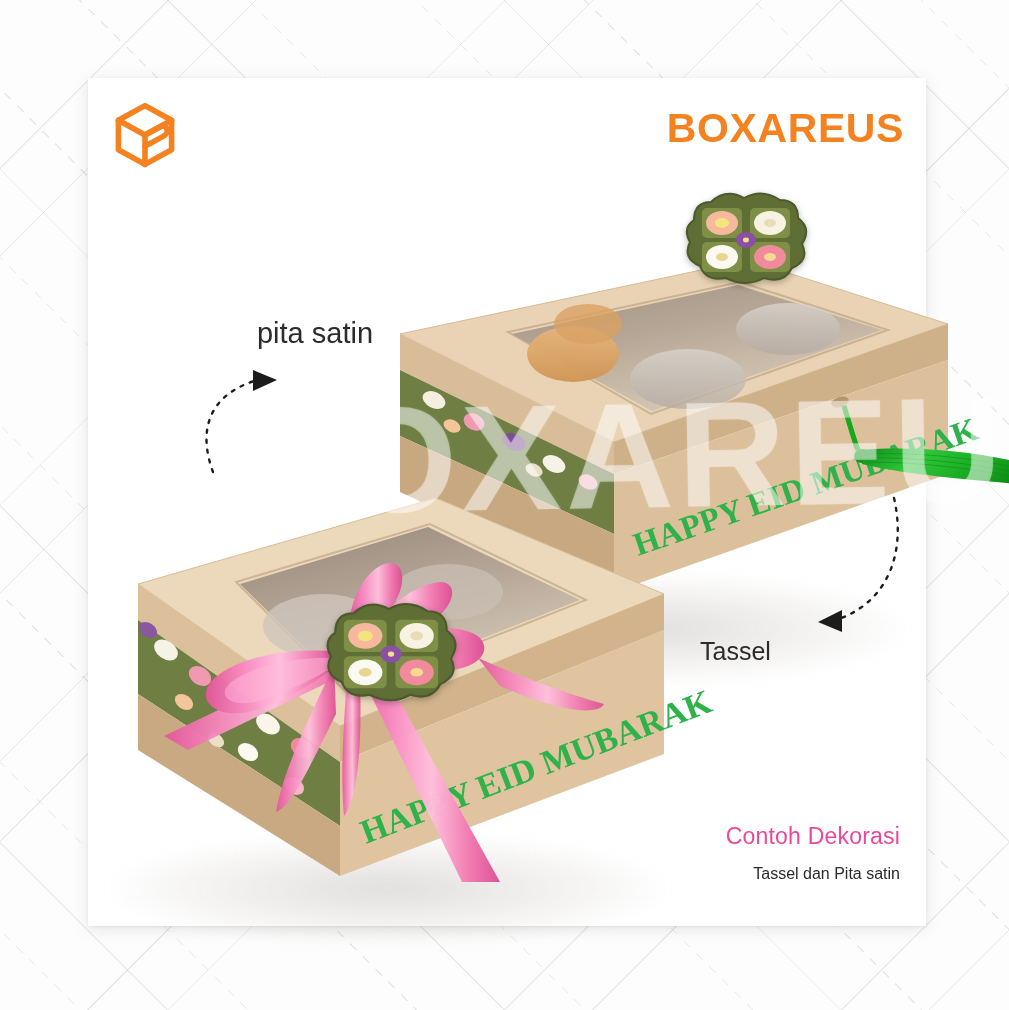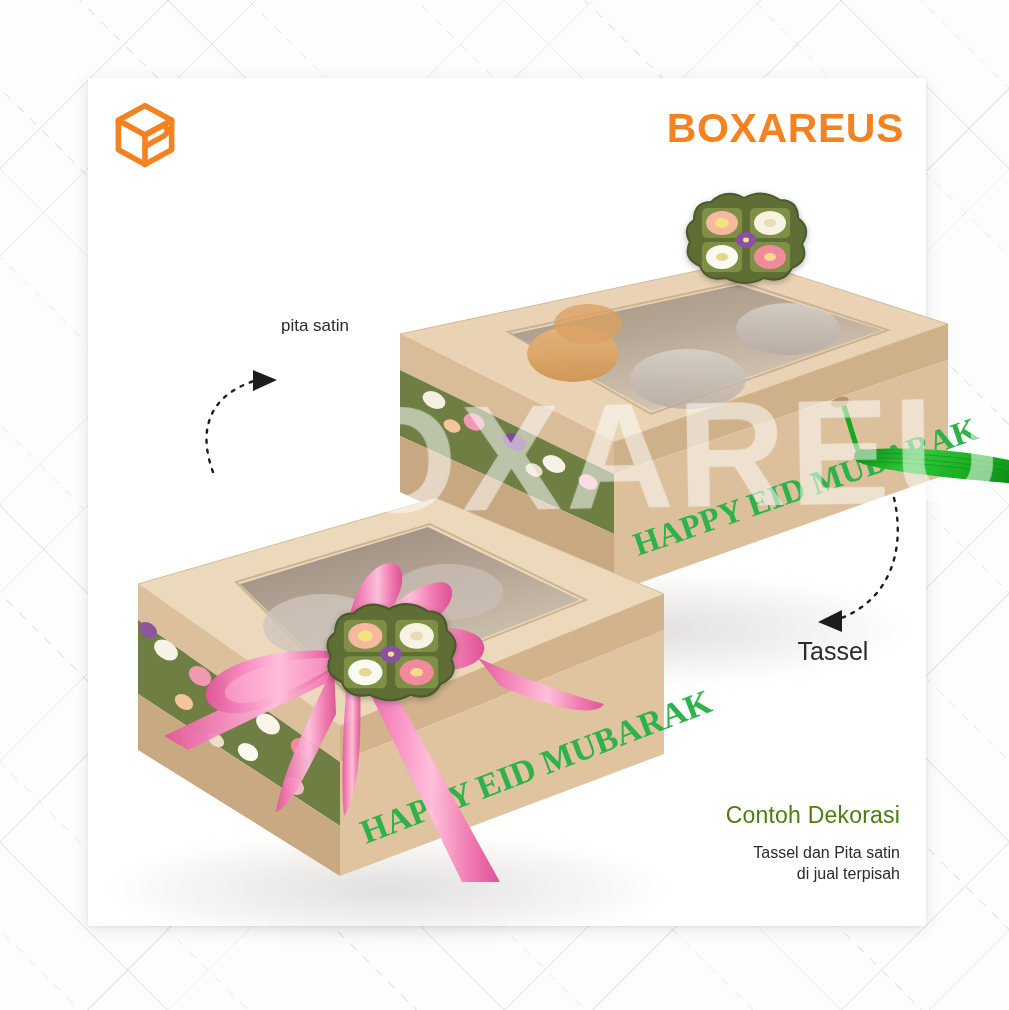--- a/index.html
+++ b/index.html
@@ -55,26 +55,26 @@
     font-size: 41px; font-weight: 700; letter-spacing: 0.6px;
     color: #f58220; font-family: "Liberation Sans", sans-serif;
     white-space: nowrap;
   }
 
   
   .anno {
     position: absolute; color: #2b2b2b; line-height: 1.22;
     font-family: "Liberation Sans", sans-serif; font-weight: 400;
   }
-  .anno-ribbon { left: 112px; top: 238px; width: 230px; font-size: 17px; text-align: center; }
-  .anno-tassel { left: 665px; top: 558px; width: 160px; font-size: 25px; text-align: center; }
+  .anno-ribbon { left: 112px; top: 238px; width: 230px; font-size: 29px; text-align: center; }
+  .anno-tassel { left: 612px; top: 558px; width: 160px; font-size: 25px; }
 
   
   .caption { position: absolute; right: 26px; bottom: 42px; text-align: right; }
-  .caption-title { font-size: 23px; color: #4d7c0f; font-weight: 400; margin-bottom: 13px; letter-spacing:.2px; }
+  .caption-title { font-size: 23px; color: #ec4899; font-weight: 400; margin-bottom: 13px; letter-spacing:.2px; }
   .caption-body { font-size: 16px; color: #2b2b2b; line-height: 1.32; }
 
   
   .watermark {
     position: absolute; left: 140px; top: 195px;
     font-size: 150px; font-weight: 700; letter-spacing: 4px;
     color: rgba(255,255,255,0.42);
     transform: rotate(-1deg);
     pointer-events: none; user-select: none; white-space: nowrap;
     text-shadow: 0 0 2px rgba(255,255,255,0.2);
@@ -349,17 +349,16 @@
     <div style="position:absolute; left:706px; top:420px; width:120px; height:140px;">
       <svg viewBox="0 0 120 140" width="120" height="140">
         <path d="M100,0 C112,52 96,104 42,122" fill="none" stroke="#1c1c1c" stroke-width="2.4" stroke-dasharray="3 7" stroke-linecap="round"></path>
         <polygon points="48,112 24,124 48,134" fill="#1c1c1c"></polygon>
       </svg>
     </div>
 
     <div class="caption">
       <div class="caption-title">Contoh Dekorasi</div>
       <div class="caption-body">Tassel dan Pita satin</div>
-      <div class="caption-body">di jual terpisah</div>
     </div>
 
   </div>
 </div>
 
 </body></html>

